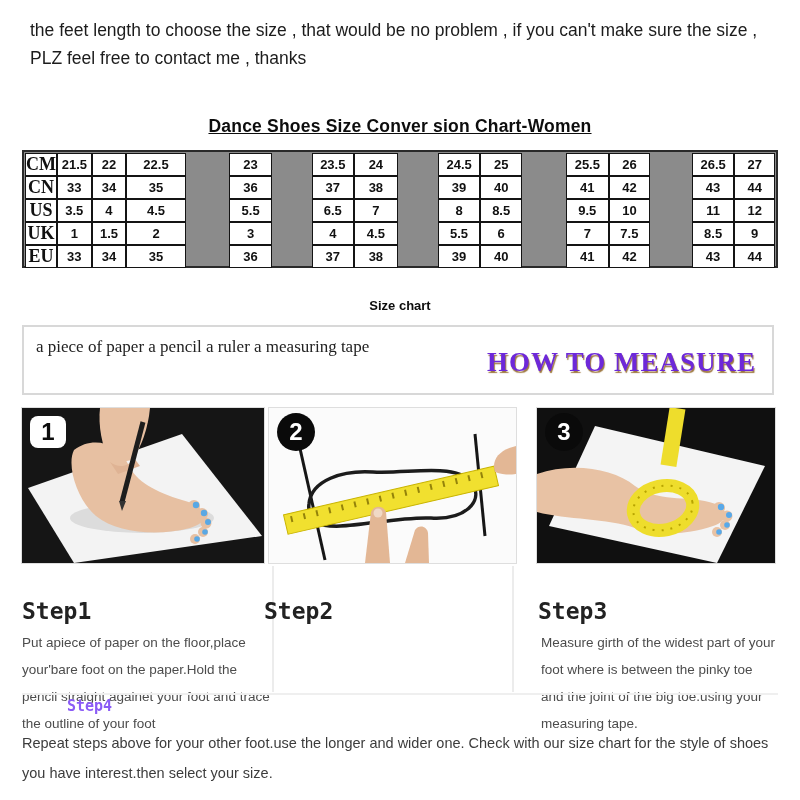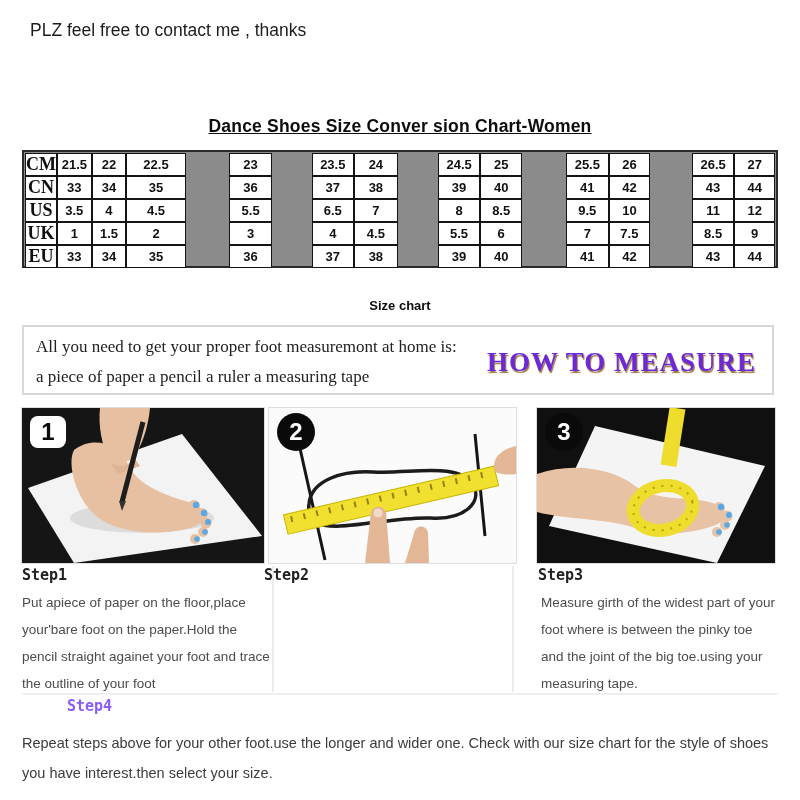--- a/index.html
+++ b/index.html
@@ -48,36 +48,37 @@
   .badge{position:absolute;display:flex;align-items:center;justify-content:center;
          font-weight:800;font-size:24px;z-index:2;}
   .badge-light{left:8px;top:8px;width:36px;height:32px;background:#fff;border-radius:8px;color:#0c0c0c;}
   .badge-dark{left:8px;top:5px;width:38px;height:38px;background:#0a0a0a;border-radius:50%;color:#fff;}
 
   
   .step-text{position:absolute;top:566px;height:126px;}
   .col-1{left:22px;width:250px;border-right:2px solid #ececec;}
   .col-2{left:264px;width:248px;border-right:2px solid #ececec;}
   .col-3{left:538px;width:240px;}
-  .step-heading{font-family:"DejaVu Sans Mono",monospace;font-size:15px;font-weight:600;color:#222;}
+  .step-heading{font-family:"DejaVu Sans Mono",monospace;font-size:23px;font-weight:600;color:#222;margin-top:32px;}
   .step-body{margin-top:5px;font-size:13.5px;color:#4c4c4c;line-height:27px;}
   .col-2 .step-body,.col-3 .step-body{padding-left:3px;}
   .steps-divider{position:absolute;left:22px;top:693px;width:756px;height:2px;background:#efefef;}
 
   
   .step4{position:absolute;left:22px;top:697px;width:758px;}
   .step4-heading{font-family:"DejaVu Sans Mono",monospace;font-size:15px;font-weight:600;color:#8b5cf6;margin-left:45px;}
   .step4-body{margin-top:13px;font-size:14.5px;color:#3c3c3c;line-height:30px;}
 </style>
 </head>
 <body>
 
 <div class="canvas">
 
   <div class="notice">
+    <div class="notice-line">the feet length to choose the size , that would be no problem , if you can't make sure the size ,</div>
     <div class="notice-line">PLZ feel free to contact me , thanks</div>
   </div>
 
   <div class="chart-title">Dance Shoes Size Conver sion Chart-Women</div>
 
   <div class="size-table">
       <div class="cell label-cell">CM</div>
       <div class="cell">21.5</div>
       <div class="cell">22</div>
       <div class="cell">22.5</div>
@@ -166,21 +167,20 @@
       <div class="cell">42</div>
       <div class="cell spacer"></div>
       <div class="cell">43</div>
       <div class="cell">44</div>
     </div>
 
   <div class="size-chart-heading">Size chart</div>
 
   <div class="measure-box">
     <div class="measure-lines">
-      <div>All you need to get your proper foot measuremont at home is:</div>
       <div>a piece of paper a pencil a ruler a measuring tape</div>
     </div>
     <div class="how-to-measure" style="color: #6d28d9;">HOW TO MEASURE</div>
   </div>
 
   <div class="step-panel panel-1">
     <div class="badge badge-light">1</div>
     <svg width="242" height="155" viewBox="0 0 242 155">
       <rect width="242" height="155" fill="#151515"></rect>
       <polygon points="6,80 160,26 240,128 52,155" fill="#f3f3f3"></polygon>

